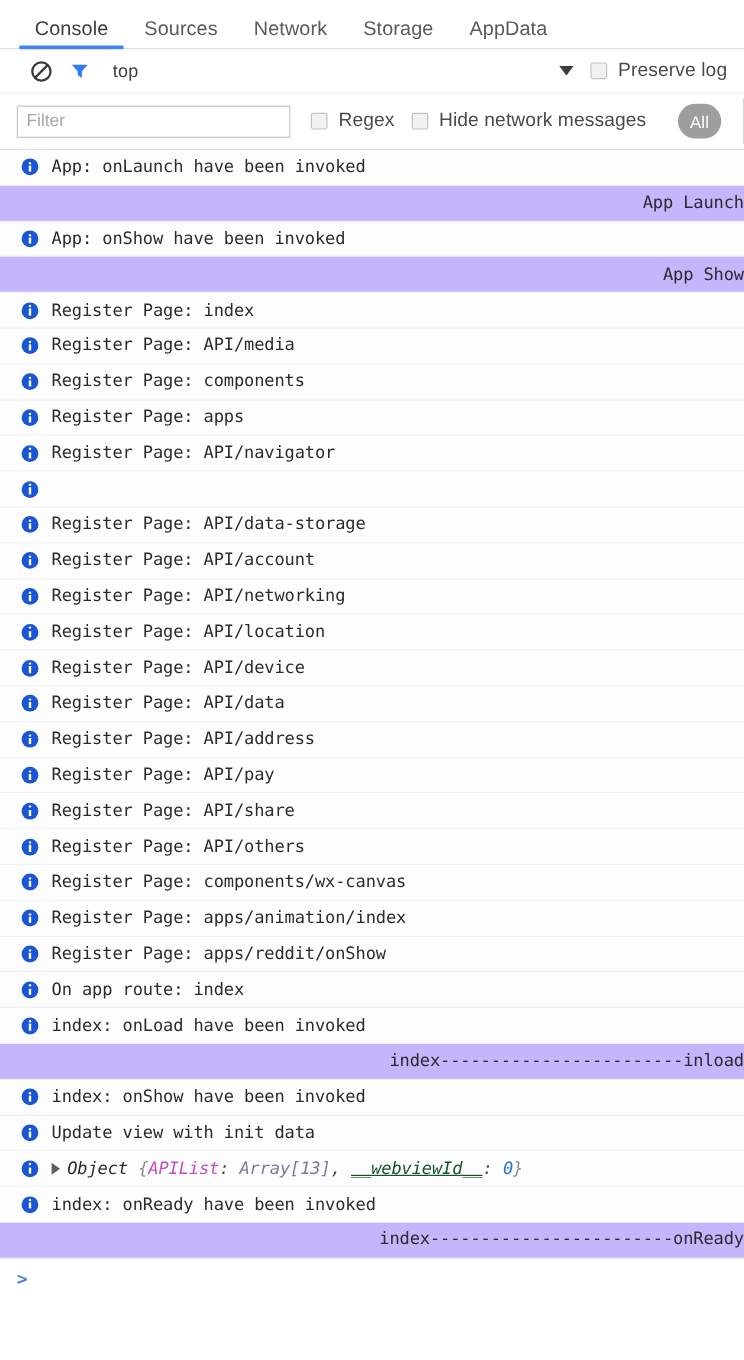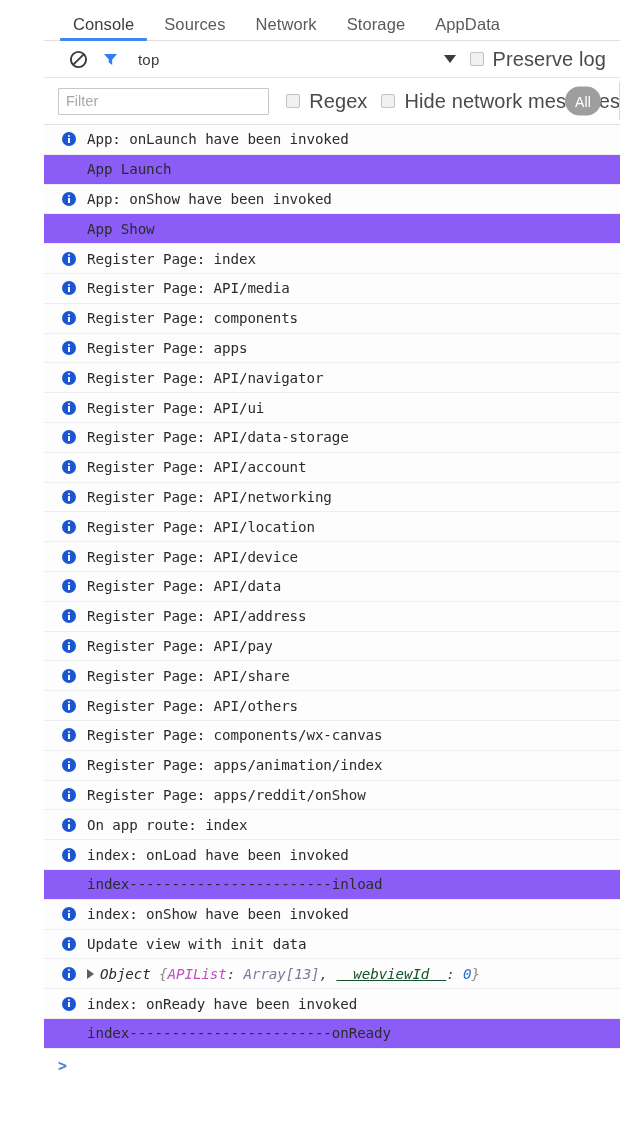--- a/index.html
+++ b/index.html
@@ -12,21 +12,20 @@
     overflow: hidden;
   }
 
   #app {
     width: 620px;
     height: 1133px;
     display: flex;
     flex-direction: column;
     background: #ffffff;
     position: relative;
-    padding-left: 44px;
   }
 
   
   .tabbar {
     height: 41px;
     flex: 0 0 41px;
     display: flex;
     align-items: flex-end;
     background: #ffffff;
     border-bottom: 1px solid #e0e0e0;
@@ -81,21 +80,21 @@
     margin-right: 14px;
   }
   .cb {
     width: 14px; height: 14px;
     border: 1px solid #c3c3c3;
     background: #f1f1f1;
     border-radius: 2px;
     flex: 0 0 auto;
   }
   .cb-label {
-    font-size: 20px;
+    font-size: 16px;
     color: #4a4a4a;
     margin-left: 9px;
     white-space: nowrap;
     letter-spacing: .1px;
   }
   .preserve-wrap { display: flex; align-items: center; margin-right: 4px; }
 
   
   .filterbar {
     height: 47px;
@@ -157,21 +156,21 @@
     align-items: center;
     padding-left: 18px;
     border-bottom: 1px solid #efeff2;
     background: #fdfdfe;
     font-family: "DejaVu Sans Mono", monospace;
     font-size: 14.2px;
     color: #2b2b2b;
     white-space: pre;
     letter-spacing: -0.1px;
   }
-  .row.plain { background: #8b5cf6; }
+  .row.plain { background: #c4b5fd; justify-content: flex-end; }
 
   .info-icon {
     width: 14px; height: 14px;
     flex: 0 0 14px;
     border-radius: 50%;
     background: #1a55d4;
     position: relative;
     margin-right: 11px;
   }
   .info-icon::before {
@@ -275,21 +274,21 @@
   <div class="log" id="log-area">
       <div class="row"><div class="info-icon"></div><span class="msg">App: onLaunch have been invoked</span></div>
       <div class="row plain"><div class="spacer"></div><span class="msg">App Launch</span></div>
       <div class="row"><div class="info-icon"></div><span class="msg">App: onShow have been invoked</span></div>
       <div class="row plain"><div class="spacer"></div><span class="msg">App Show</span></div>
       <div class="row"><div class="info-icon"></div><span class="msg">Register Page: index</span></div>
       <div class="row"><div class="info-icon"></div><span class="msg">Register Page: API/media</span></div>
       <div class="row"><div class="info-icon"></div><span class="msg">Register Page: components</span></div>
       <div class="row"><div class="info-icon"></div><span class="msg">Register Page: apps</span></div>
       <div class="row"><div class="info-icon"></div><span class="msg">Register Page: API/navigator</span></div>
-      <div class="row"><div class="info-icon"></div><span class="msg">Register Page: API/ui</span></div>
+      <div class="row"><div class="info-icon"></div></div>
       <div class="row"><div class="info-icon"></div><span class="msg">Register Page: API/data-storage</span></div>
       <div class="row"><div class="info-icon"></div><span class="msg">Register Page: API/account</span></div>
       <div class="row"><div class="info-icon"></div><span class="msg">Register Page: API/networking</span></div>
       <div class="row"><div class="info-icon"></div><span class="msg">Register Page: API/location</span></div>
       <div class="row"><div class="info-icon"></div><span class="msg">Register Page: API/device</span></div>
       <div class="row"><div class="info-icon"></div><span class="msg">Register Page: API/data</span></div>
       <div class="row"><div class="info-icon"></div><span class="msg">Register Page: API/address</span></div>
       <div class="row"><div class="info-icon"></div><span class="msg">Register Page: API/pay</span></div>
       <div class="row"><div class="info-icon"></div><span class="msg">Register Page: API/share</span></div>
       <div class="row"><div class="info-icon"></div><span class="msg">Register Page: API/others</span></div>

